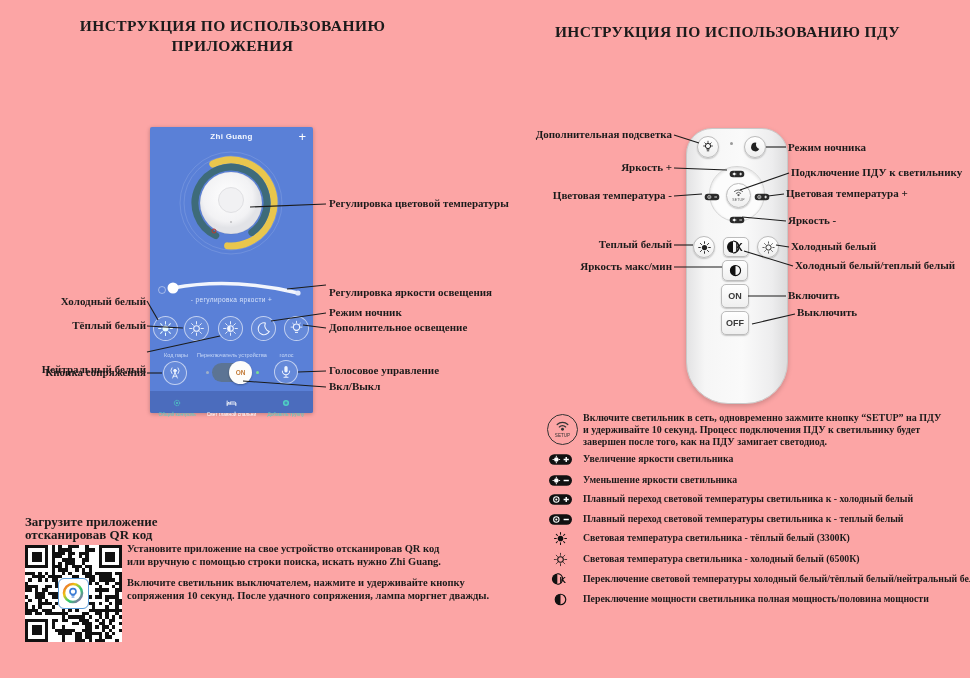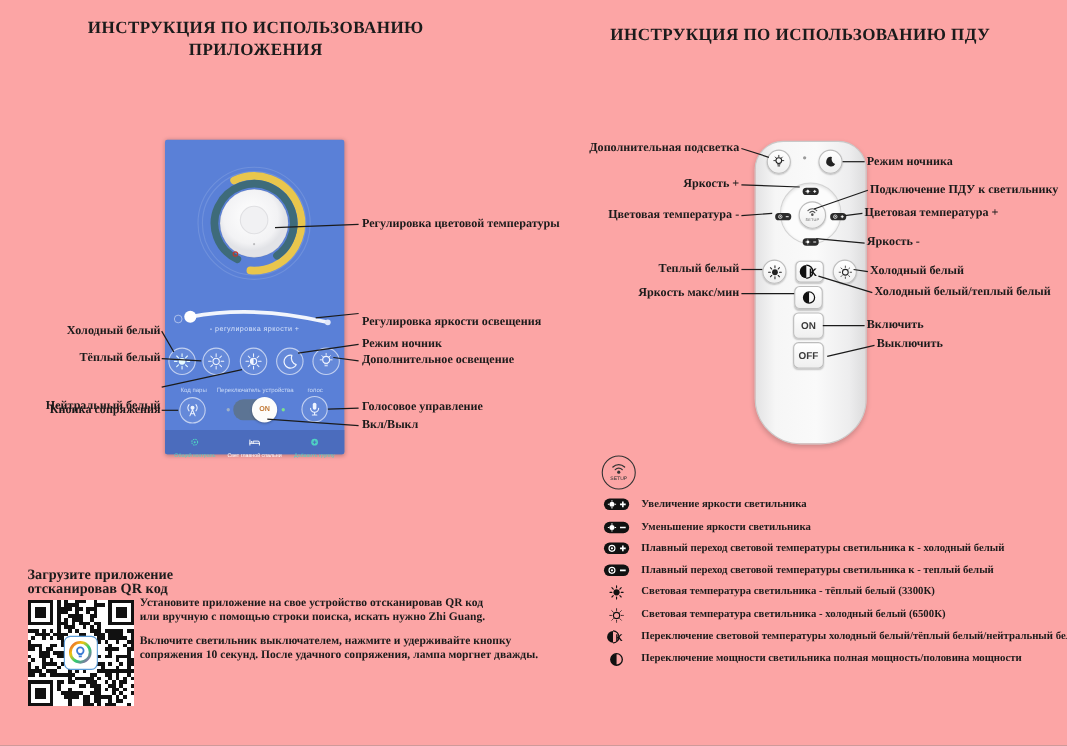--- a/index.html
+++ b/index.html
@@ -69,20 +69,24 @@
 </head>
 <body>
 
 <div class="page">
 
   <div class="abs title pre" style="left:10px;top:16px;width:445px;">ИНСТРУКЦИЯ ПО ИСПОЛЬЗОВАНИЮ
 ПРИЛОЖЕНИЯ</div>
   <div class="abs title" style="left:495px;top:22px;width:465px;">ИНСТРУКЦИЯ ПО ИСПОЛЬЗОВАНИЮ ПДУ</div>
 
   <div class="phone">
+    <div class="app-header">
+      <div class="app-title">Zhi Guang</div>
+      <div class="app-plus">+</div>
+    </div>
 
     <svg class="abs" style="left:0;top:0;" width="163" height="286" viewBox="0 0 163 286">
       <defs>
         <radialGradient id="knob" cx="45%" cy="40%">
             <stop offset="0%" stop-color="#ffffff"></stop>
             <stop offset="80%" stop-color="#f2f2f4"></stop>
             <stop offset="100%" stop-color="#e2e3e7"></stop>
           </radialGradient>
       </defs>
       <circle cx="81" cy="76" r="51" fill="none" stroke="rgba(255,255,255,.13)" stroke-width="1"></circle>
@@ -652,20 +656,23 @@
 
   <div class="abs" style="left:547px;top:414px;width:29px;height:29px;border:1.2px solid #333;border-radius:50%;">
     <svg width="29" height="29" viewBox="0 0 24 24">
         <g stroke="#333" stroke-width="1" fill="none" stroke-linecap="round">
           <path d="M9.4 9.9a3.6 3.6 0 0 1 5.2 0M7.6 7.9a6.4 6.4 0 0 1 8.8 0"></path>
         </g>
         <circle cx="12" cy="11.8" r="1.2" fill="#333"></circle>
         <text x="12" y="17.8" text-anchor="middle" font-size="3.8" font-family="Liberation Sans,sans-serif" fill="#333">SETUP</text>
       </svg>
   </div>
+  <div class="abs note pre" style="left:583px;top:412px;width:380px;">Включите светильник в сеть, одновременно зажмите кнопку “SETUP” на ПДУ
+и удерживайте 10 секунд. Процесс подключения ПДУ к светильнику будет
+завершен после того, как на ПДУ замигает светодиод.</div>
 
   <div class="legend-row" style="top:452px;">
     <span class="legend-ic"><svg width="25" height="13" viewBox="0 0 24 12">
           <rect x="1" y="1" width="22" height="10" rx="5" fill="#111"></rect>
           <circle cx="8" cy="6" r="2.2" fill="#fff"></circle>
           <path d="M8 2.4v1.2M8 8.4v1.2M4.4 6h1.2M10.4 6h1.2" stroke="#fff" stroke-width=".9"></path>
           <path d="M15 6h5M17.5 3.5v5" stroke="#fff" stroke-width="1.4"></path>
         </svg></span>
     <span class="legend-tx">Увеличение яркости светильника</span>
   </div>

